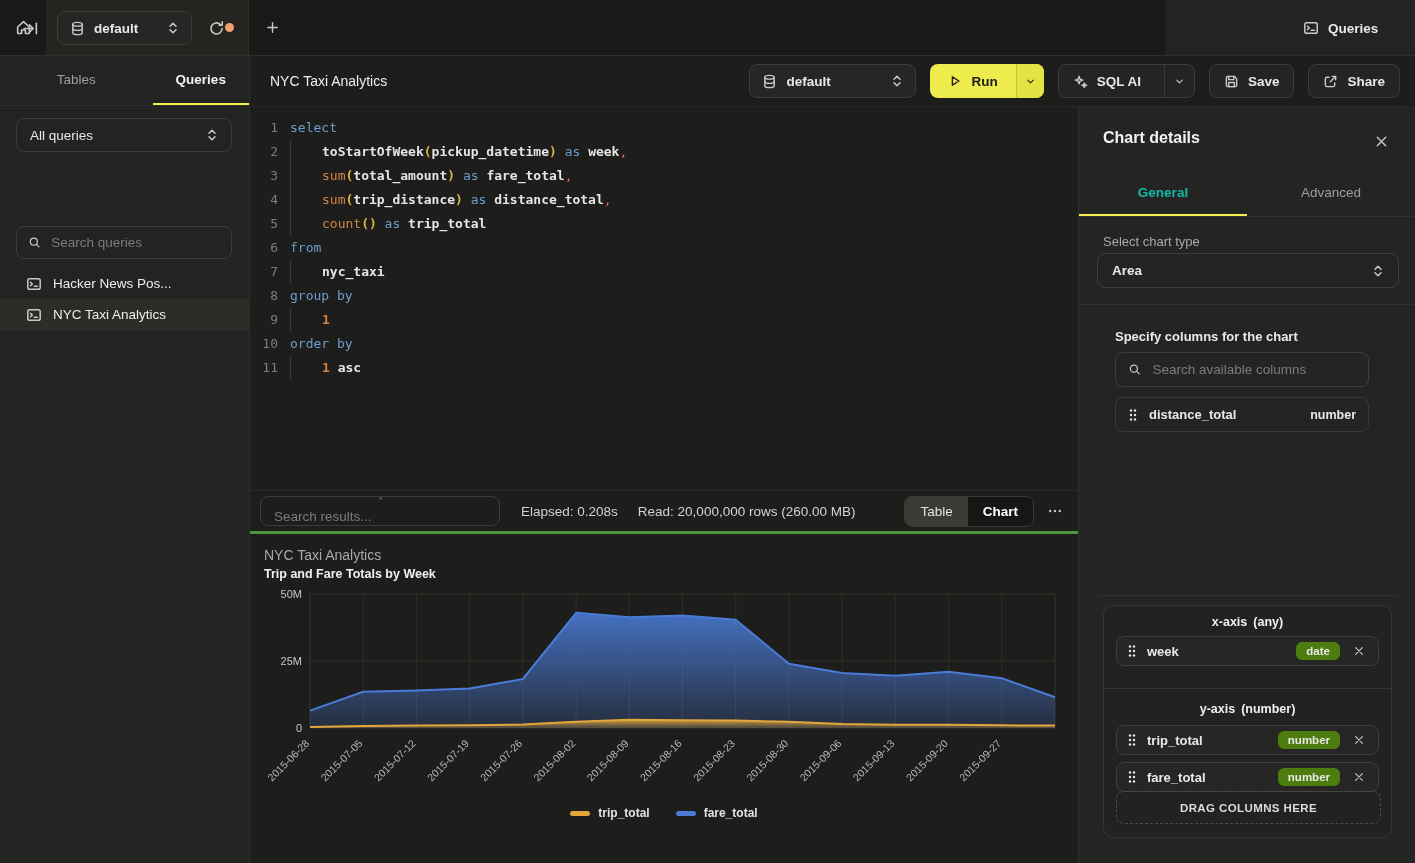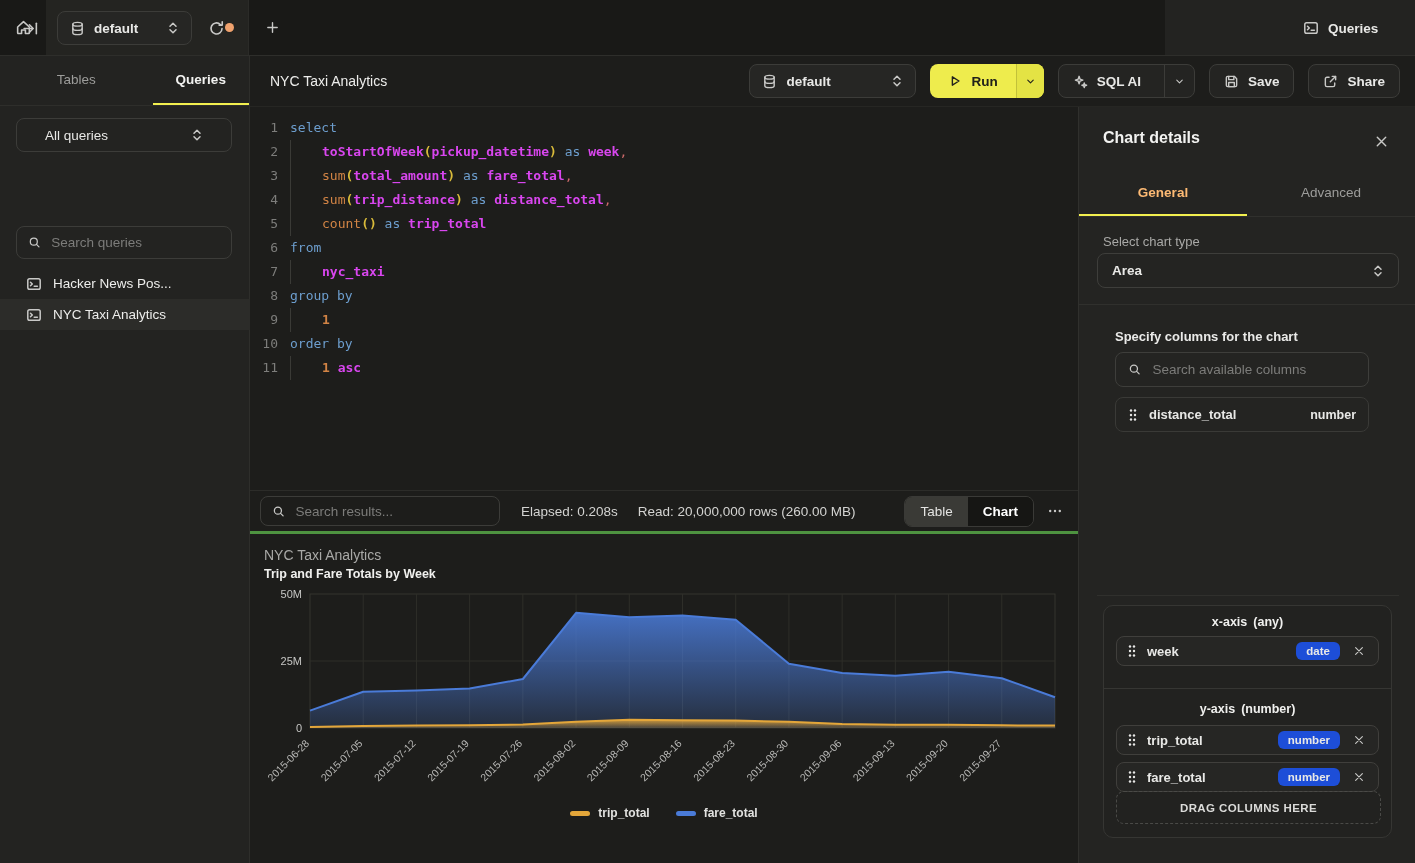--- a/index.html
+++ b/index.html
@@ -31,21 +31,21 @@
   .dot { width:9px; height:9px; border-radius:50%; background:#f0a26e; flex:none; }
   #newtab-btn { width:46px; display:flex; align-items:center; justify-content:center; cursor:pointer; }
   #queries-btn { left:1293px; top:12px; height:32px; display:flex; align-items:center; gap:9px; padding:0 10px; border-radius:6px; cursor:pointer; }
   #queries-btn .t { font-weight:600; font-size:13.5px; }
 
   
   #sidebar { left:0; top:56px; width:250px; height:807px; background:#232321; border-right:1px solid #2e2e2b; }
   #sidebar-tabs { display:flex; height:50px; border-bottom:1px solid #2e2e2b; }
   .side-tab { flex:1; display:flex; align-items:center; justify-content:center; font-size:13.5px; color:#9d9d9b; cursor:pointer; border-bottom:2px solid transparent;margin-left:28px; }
   .side-tab.active { color:#f2f2f0; font-weight:600; border-bottom:2px solid #f2ef4f; }
-  #queries-filter { left:16px; top:62px; width:216px; height:34px; display:flex; align-items:center; padding:0 28px;
+  #queries-filter { left:16px; top:62px; width:216px; height:34px; display:flex; align-items:center; padding:0 13px;
     border:1px solid #3c3c39; border-radius:8px; cursor:pointer; }
   #queries-filter .lbl { flex:1; font-size:13.5px; }
   #new-query { left:16px; top:123px; width:216px; height:32px; display:flex; border-radius:6px; overflow:hidden; cursor:pointer; background:#eeed4e; }
   #new-query .main { flex:1; display:flex; align-items:center; justify-content:center; gap:8px; color:#21211a; font-weight:600; font-size:13.5px; }
   #new-query .chev { width:28px; display:flex; align-items:center; justify-content:center; border-left:1px solid rgba(0,0,0,0.18); background:#e6e549; }
   #sidebar-search { left:16px; top:170px; width:216px; height:33px; display:flex; align-items:center; gap:8px; padding:0 11px; border:1px solid #3c3c39; border-radius:8px; }
   input.ghost { background:transparent; border:none; outline:none; color:#e8e8e6; font-family:"Liberation Sans",sans-serif; font-size:13.5px; width:100%; }
   input.ghost::placeholder { color:#7c7c7a; }
   #query-list { left:0; top:212px; width:250px; }
   .q-item { display:flex; align-items:center; gap:11px; height:31px; padding:0 10px 0 26px; cursor:pointer; }
@@ -66,28 +66,28 @@
   #sqlai-btn .chev { width:30px; align-self:stretch; display:flex; align-items:center; justify-content:center; border-left:1px solid #3c3c39; }
 
   
   #editor { left:250px; top:107px; width:828px; height:383px; padding-top:9px; font-family:"DejaVu Sans Mono", monospace; font-size:13px; }
   .code-line { display:flex; height:24px; line-height:24px; }
   .code-line .ln { width:28px; text-align:right; color:#7d7d7b; flex:none; }
   .code-line .code { padding-left:12px; white-space:pre; }
   .guide { display:inline-block; width:32px; height:24px; border-left:1px solid #3a3a36; vertical-align:top; }
   .tk-kw { color:#6d9ece; }
   .tk-fn { color:#d28445; }
-  .tk-id { color:#d946ef; font-weight:bold; }
+  .tk-id { color:#e5e5e5; font-weight:bold; }
   .tk-par { color:#d9bb3a; font-weight:bold; }
   .tk-com { color:#cf6b6b; }
   .tk-num { color:#d28445; font-weight:bold; }
 
   
   #results-bar { left:250px; top:490px; width:828px; height:41px; border-top:1px solid #2c2c29; display:flex; align-items:center; }
-  #results-search { margin-left:10px; width:240px; height:30px; display:flex; align-items:center; gap:8px; padding:0 11px; border:1px solid #3c3c39; border-radius:8px; }
+  #results-search { margin-left:10px; width:240px; height:30px; display:flex; align-items:center; gap:8px; padding:0 11px; border:1px solid #3c3c39; border-radius:8px;flex-direction:column; }
   #elapsed { margin-left:21px; color:#d3d3d1; font-size:13.5px; }
   #read { margin-left:20px; color:#d3d3d1; font-size:13.5px; }
   #view-toggle { margin-left:auto; display:flex; height:31px; border:1px solid #3a3a37; border-radius:8px; overflow:hidden; }
   .seg { display:flex; align-items:center; justify-content:center; padding:0 15px; font-size:13.5px; cursor:pointer; background:#3a3a36; color:#e4e4e2; }
   .seg.active { background:#161614; color:#ffffff; font-weight:600; }
   #more-btn { margin:0 10px 0 8px; width:26px; height:26px; display:flex; align-items:center; justify-content:center; border-radius:6px; cursor:pointer; }
   #green-divider { left:250px; top:531px; width:828px; height:3px; background:#4e9340; }
 
   
   #chart-section { left:250px; top:534px; width:828px; height:329px; }
@@ -98,37 +98,37 @@
   .leg-item { display:flex; align-items:center; gap:8px; cursor:pointer; }
   .leg-swatch { width:20px; height:5px; border-radius:3px; }
   .leg-label { font-size:12px; font-weight:600; color:#e2e2e0; }
 
   
   #panel { left:1078px; top:107px; width:337px; height:756px; background:#242422; border-left:1px solid #30302d; }
   #panel-title { position:absolute; left:24px; top:22px; font-size:16px; font-weight:700; color:#f2f2f0; }
   #panel-close { position:absolute; right:22px; top:22px; width:24px; height:24px; display:flex; align-items:center; justify-content:center; cursor:pointer; }
   #panel-tabs { position:absolute; left:0; top:64px; width:100%; height:46px; display:flex; border-bottom:1px solid #30302d; }
   .panel-tab { flex:1; display:flex; align-items:center; justify-content:center; color:#9d9d9b; font-size:13.5px; cursor:pointer; border-bottom:2.5px solid transparent; }
-  .panel-tab.active { color:#fdba74; font-weight:600; border-bottom:2.5px solid #f2ef4f; }
+  .panel-tab.active { color:#14b8a6; font-weight:600; border-bottom:2.5px solid #f2ef4f; }
   #chart-type-label { position:absolute; left:24px; top:127px; font-size:13px; color:#a9a9a7; }
   #chart-type-select { position:absolute; left:18px; top:146px; width:302px; height:35px; display:flex; align-items:center; padding:0 14px; border:1px solid #3e3e3b; border-radius:8px; cursor:pointer; }
   #chart-type-select .lbl { flex:1; font-weight:600; }
   .hdiv { position:absolute; height:1px; background:#30302d; }
   #columns-label { position:absolute; left:36px; top:222px; font-size:13px; font-weight:700; color:#eaeae8; }
   #columns-search { position:absolute; left:36px; top:245px; width:254px; height:35px; display:flex; align-items:center; gap:9px; padding:0 12px; border:1px solid #3e3e3b; border-radius:8px; }
   .col-card { position:absolute; left:36px; width:254px; height:35px; display:flex; align-items:center; gap:11px; padding:0 12px; background:#242422; border:1px solid #3a3a37; border-radius:8px; cursor:grab; }
   .col-card .nm { font-size:13px; font-weight:700; flex:1; }
   .col-card .ty { font-size:12.5px; font-weight:700; }
   #axis-card { position:absolute; left:24px; top:498px; width:289px; height:233px; background:#222220; border:1px solid #363633; border-radius:10px; }
   .axis-head { text-align:center; font-size:12.5px; padding-top:9px; color:#f0f0ee; }
   .axis-head .a { font-weight:700; }
   .axis-head .h { font-weight:600; margin-left:6px; }
   .chip { position:relative; margin:7px 12px 0 12px; height:30px; display:flex; align-items:center; gap:10px; padding:0 10px; background:#262624; border:1px solid #403f3c; border-radius:8px; cursor:grab; }
   .chip .nm { font-size:13px; font-weight:700; flex:1; }
-  .chip .badge { font-size:11.5px; font-weight:700; background:#1d4ed8; border-radius:6px; padding:3px 10px; }
+  .chip .badge { font-size:11.5px; font-weight:700; background:#4d7c0f; border-radius:6px; padding:3px 10px; }
   .chip .x { width:18px; height:18px; display:flex; align-items:center; justify-content:center; cursor:pointer; }
   #axis-divider { position:absolute; left:0; top:82px; width:100%; height:1px; background:#363633; }
   #yaxis-head { position:absolute; top:87px; width:100%; }
   #ychips { position:absolute; top:112px; width:100%; }
   #drop-zone { position:absolute; left:12px; top:185px; width:265px; height:33px; border:1.5px dashed #4a4a47; border-radius:8px; display:flex; align-items:center; justify-content:center; font-size:11.5px; font-weight:700; letter-spacing:0.4px; color:#dbdbd9; }
 </style>
 </head>
 <body>
 
 <div id="app">

